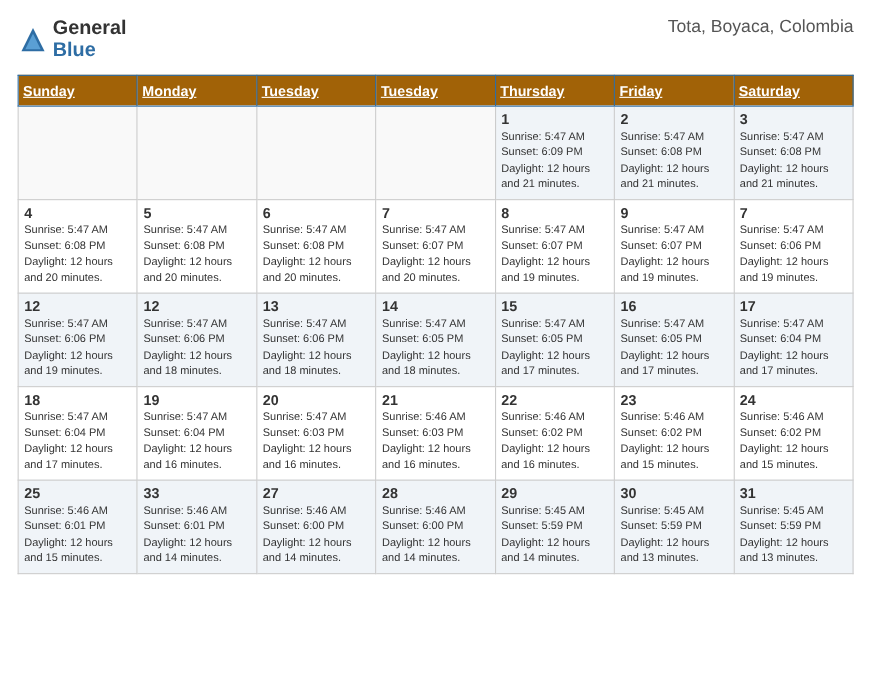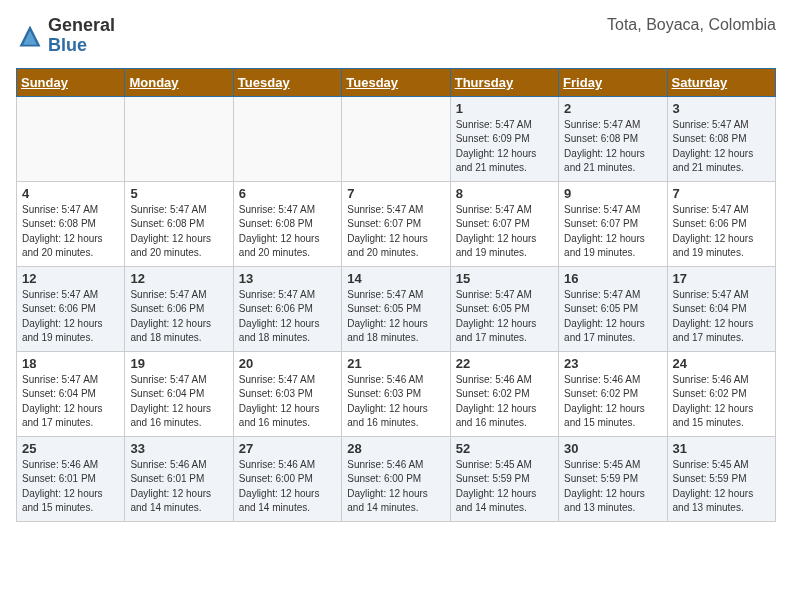--- a/index.html
+++ b/index.html
@@ -328,21 +328,21 @@
 and 14 minutes.</div>
         </td>
         <td>
           <span class="day-num">28</span>
           <div class="day-info" style="white-space: pre-line;">Sunrise: 5:46 AM
 Sunset: 6:00 PM
 Daylight: 12 hours
 and 14 minutes.</div>
         </td>
         <td>
-          <span class="day-num">52</span>
+          <span class="day-num">29</span>
           <div class="day-info" style="white-space: pre-line;">Sunrise: 5:45 AM
 Sunset: 5:59 PM
 Daylight: 12 hours
 and 14 minutes.</div>
         </td>
         <td>
           <span class="day-num">30</span>
           <div class="day-info" style="white-space: pre-line;">Sunrise: 5:45 AM
 Sunset: 5:59 PM
 Daylight: 12 hours

